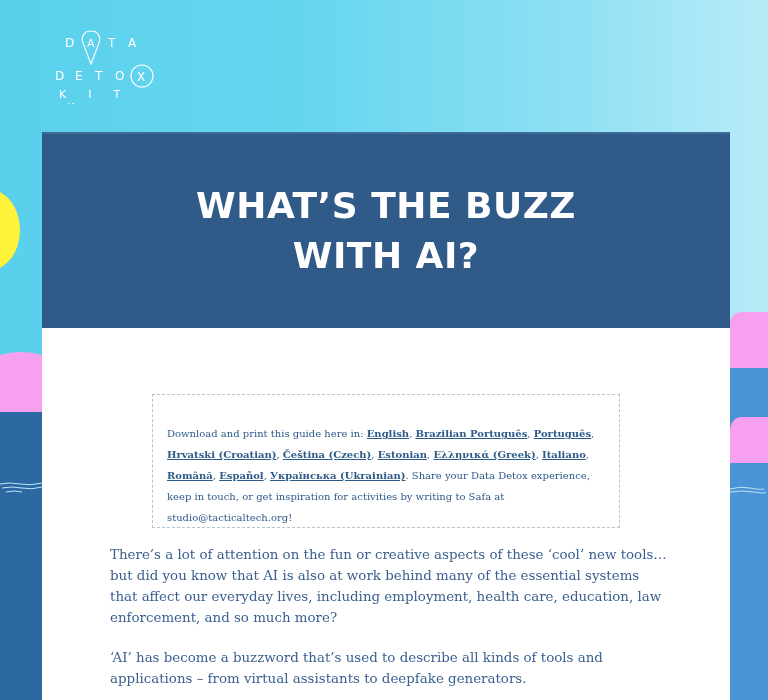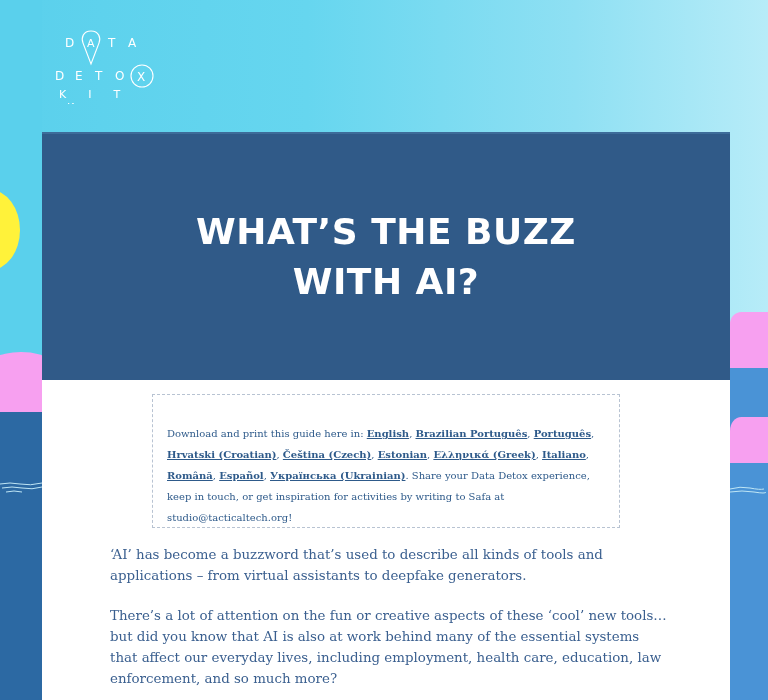--- a/index.html
+++ b/index.html
@@ -60,21 +60,21 @@
     color: #ffffff;
   }
   .logo svg { width: 110px; height: 90px; display: block; }
 
   
   .card {
     position: absolute; left: 42px; top: 132px; width: 688px; height: 568px;
     background: #ffffff;
   }
   .hero {
-    height: 248px; background: #305a88;
+    height: 196px; background: #305a88;
     border-top: 2px solid #3d6c9a;
     display: flex; align-items: center; justify-content: center;
   }
   .hero h1 {
     color: #ffffff;
     font-family: "DejaVu Sans", sans-serif;
     font-weight: bold;
     font-size: 36px;
     line-height: 50px;
     text-align: center;
@@ -151,16 +151,16 @@
 <div class="card">
   <div class="hero">
     <h1>WHAT’S THE BUZZ WITH AI?</h1>
   </div>
 
   <div class="info-box">
     <span>Download and print this guide here in: </span><a href="#">English</a><span>, </span><a href="#">Brazilian Português</a><span>, </span><a href="#">Português</a><span>, </span><a href="#">Hrvatski (Croatian)</a><span>, </span><a href="#">Čeština (Czech)</a><span>, </span><a href="#">Estonian</a><span>, </span><a href="#">Ελληνικά (Greek)</a><span>, </span><a href="#">Italiano</a><span>, </span><a href="#">Română</a><span>, </span><a href="#">Español</a><span>, </span><a href="#">Українська (Ukrainian)</a><span>. Share your Data Detox experience, keep in touch, or get inspiration for activities by writing to Safa at studio@tacticaltech.org!</span>
   </div>
 
   <div class="body-text">
+    <p>There’s a lot of attention on the fun or creative aspects of these ‘cool’ new tools… but did you know that AI is also at work behind many of the essential systems that affect our everyday lives, including employment, health care, education, law enforcement, and so much more?</p>
     <p>‘AI’ has become a buzzword that’s used to describe all kinds of tools and applications – from virtual assistants to deepfake generators.</p>
-    <p>There’s a lot of attention on the fun or creative aspects of these ‘cool’ new tools… but did you know that AI is also at work behind many of the essential systems that affect our everyday lives, including employment, health care, education, law enforcement, and so much more?</p>
   </div>
 </div>
 
 </body></html>

